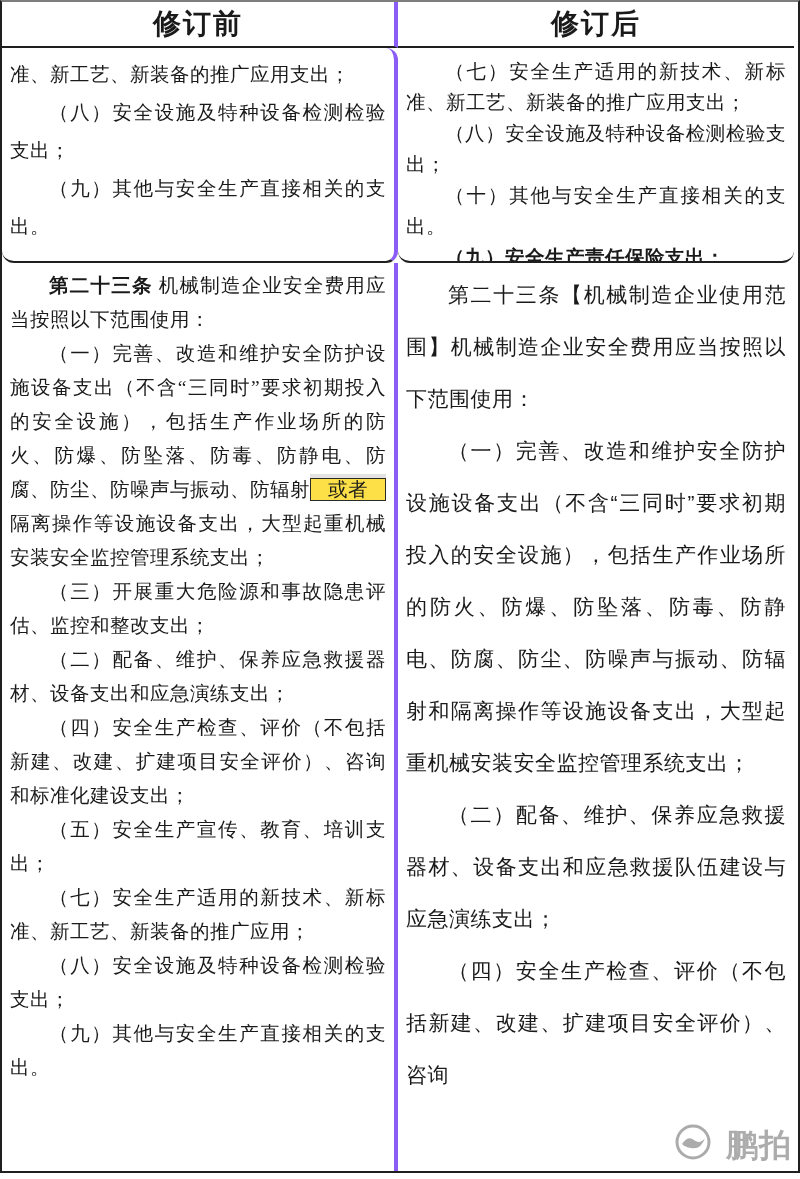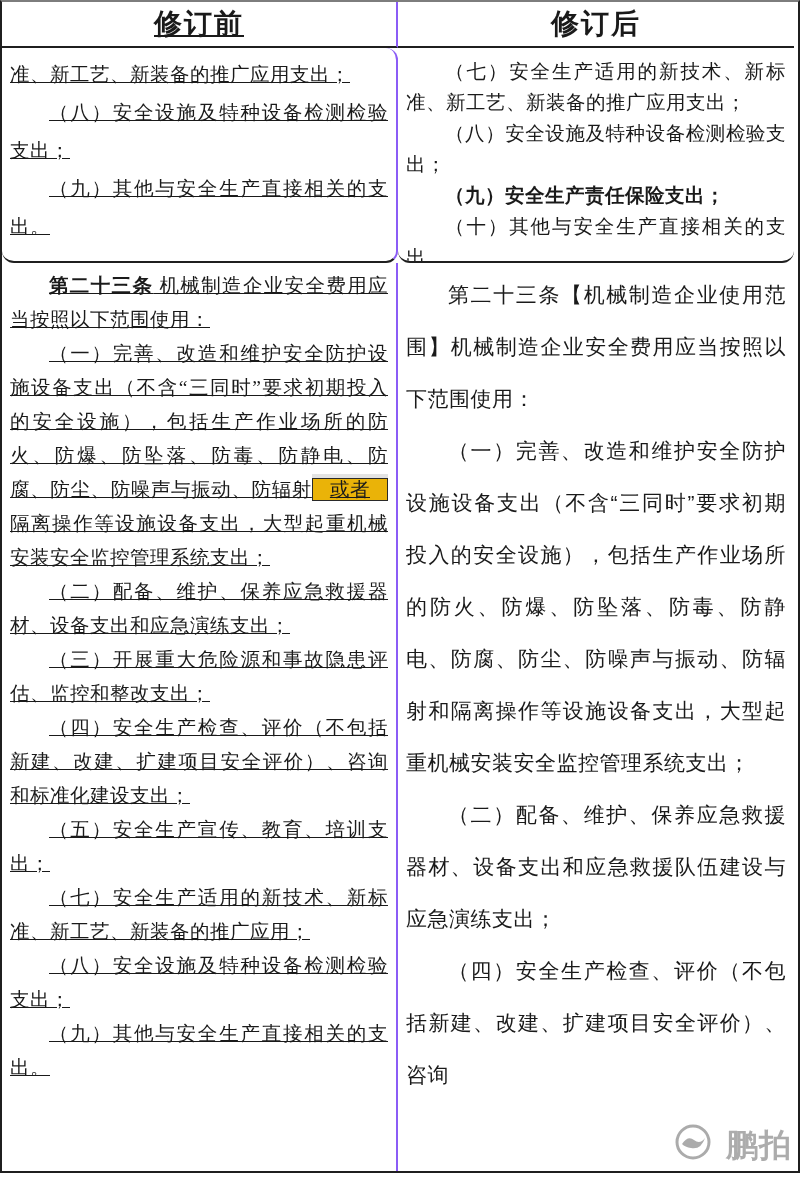--- a/index.html
+++ b/index.html
@@ -11,42 +11,42 @@
   }
   .doc-table{
     position:absolute;left:0;top:0;width:796px;height:1169px;
     border:2px solid #1f1f1f;border-top-color:#7d7d7d;
     display:grid;
     grid-template-columns:396px 396px;
     grid-template-rows:46px 215px 1fr;
     background:#ffffff;
   }
   .cell{box-sizing:border-box;overflow:hidden;background:#ffffff;}
-  .col-left{border-right:2px solid #8b5cf6;text-decoration:underline;}
+  .col-left{border-right:4px solid #8b5cf6;}
   .hdr{
     border-bottom:2px solid #1f1f1f;
     display:flex;align-items:center;justify-content:center;
     font-size:28px;font-weight:700;letter-spacing:2px;
   }
   .row1{border-bottom:2px solid #1f1f1f;padding:8px 8px 0 8px;border-radius:12px;}
   .row2{padding:6px 8px 0 8px;}
   .cell p{margin:0;text-align:justify;}
   .indent{text-indent:2em;}
   .serif-cell{font-size:19.5px;letter-spacing:0.5px;}
   .lh38 p{line-height:38px;}
   .lh31 p{line-height:31px;}
   .lh34 p{line-height:34px;}
   .after-body{
     font-family:"Liberation Sans","DejaVu Sans",sans-serif;
     font-weight:400;font-size:21px;letter-spacing:0.5px;
   }
   .after-body p{line-height:52px;}
   .seg-bold{font-weight:700;}
   .seg-boxed{
-    background:#eab308;
+    background:#fde047;
     border:1px solid #2a2a2a;
     box-shadow:0 -4px 0 0 #e3e3e3;
     padding:0 17px;
   }
   .watermark{
     position:absolute;right:8px;bottom:10px;
     display:flex;align-items:center;gap:14px;
     color:rgba(140,140,140,0.72);
     font-family:"Liberation Sans","DejaVu Sans",sans-serif;
     font-weight:700;font-size:32px;letter-spacing:1px;
@@ -67,29 +67,29 @@
   </div>
 
   <div class="cell col-left row1 serif-cell lh38">
       <p><span>准、新工艺、新装备的推广应用支出；</span></p>
       <p class="indent"><span>（八）安全设施及特种设备检测检验支出；</span></p>
       <p class="indent"><span>（九）其他与安全生产直接相关的支出。</span></p>
     </div>
   <div class="cell row1 serif-cell lh31">
       <p class="indent"><span>（七）安全生产适用的新技术、新标准、新工艺、新装备的推广应用支出；</span></p>
       <p class="indent"><span>（八）安全设施及特种设备检测检验支出；</span></p>
+      <p class="indent"><span>（十）其他与安全生产直接相关的支出。</span></p>
       <p class="indent"><span class="seg-bold">（九）安全生产责任保险支出；</span></p>
-      <p class="indent"><span>（十）其他与安全生产直接相关的支出。</span></p>
     </div>
 
   <div class="cell col-left row2 serif-cell lh34">
       <p class="indent"><span class="seg-bold">第二十三条</span><span>  机械制造企业安全费用应当按照以下范围使用：</span></p>
       <p class="indent"><span>（一）完善、改造和维护安全防护设施设备支出（不含“三同时”要求初期投入的安全设施），包括生产作业场所的防火、防爆、防坠落、防毒、防静电、防腐、防尘、防噪声与振动、防辐射</span><span class="seg-boxed">或者</span><span>隔离操作等设施设备支出，大型起重机械安装安全监控管理系统支出；</span></p>
+      <p class="indent"><span>（三）开展重大危险源和事故隐患评估、监控和整改支出；</span></p>
       <p class="indent"><span>（二）配备、维护、保养应急救援器材、设备支出和应急演练支出；</span></p>
-      <p class="indent"><span>（三）开展重大危险源和事故隐患评估、监控和整改支出；</span></p>
       <p class="indent"><span>（四）安全生产检查、评价（不包括新建、改建、扩建项目安全评价）、咨询和标准化建设支出；</span></p>
       <p class="indent"><span>（五）安全生产宣传、教育、培训支出；</span></p>
       <p class="indent"><span>（七）安全生产适用的新技术、新标准、新工艺、新装备的推广应用；</span></p>
       <p class="indent"><span>（八）安全设施及特种设备检测检验支出；</span></p>
       <p class="indent"><span>（九）其他与安全生产直接相关的支出。</span></p>
     </div>
   <div class="cell row2 after-body">
       <p class="indent"><span>第二十三条【机械制造企业使用范围】机械制造企业安全费用应当按照以下范围使用：</span></p>
       <p class="indent"><span>（一）完善、改造和维护安全防护设施设备支出（不含“三同时”要求初期投入的安全设施），包括生产作业场所的防火、防爆、防坠落、防毒、防静电、防腐、防尘、防噪声与振动、防辐射和隔离操作等设施设备支出，大型起重机械安装安全监控管理系统支出；</span></p>
       <p class="indent"><span>（二）配备、维护、保养应急救援器材、设备支出和应急救援队伍建设与应急演练支出；</span></p>

